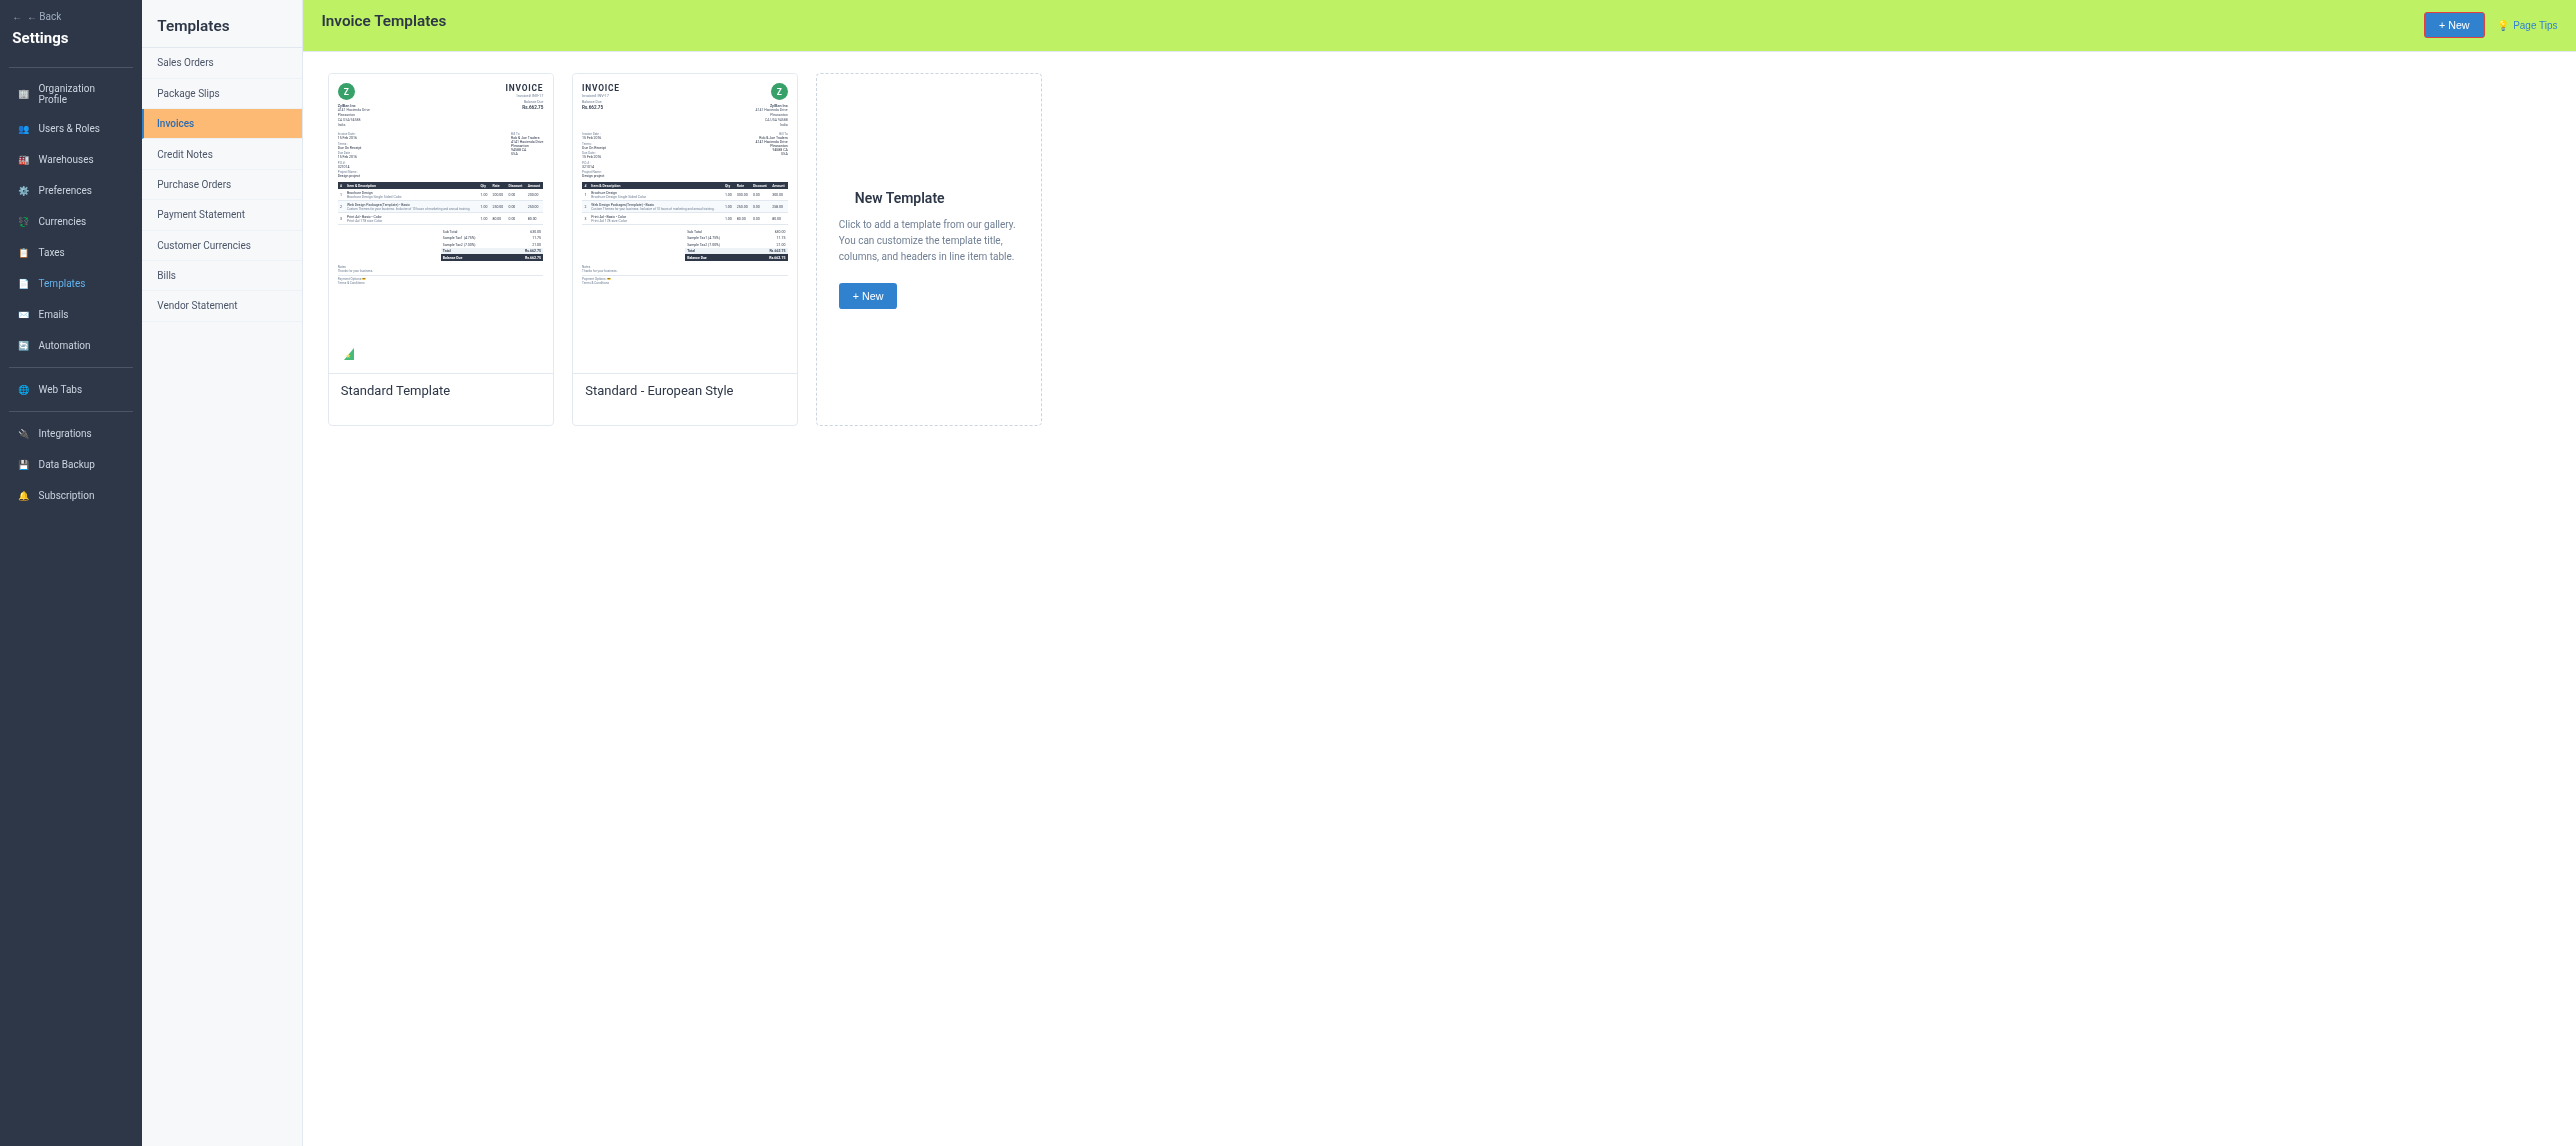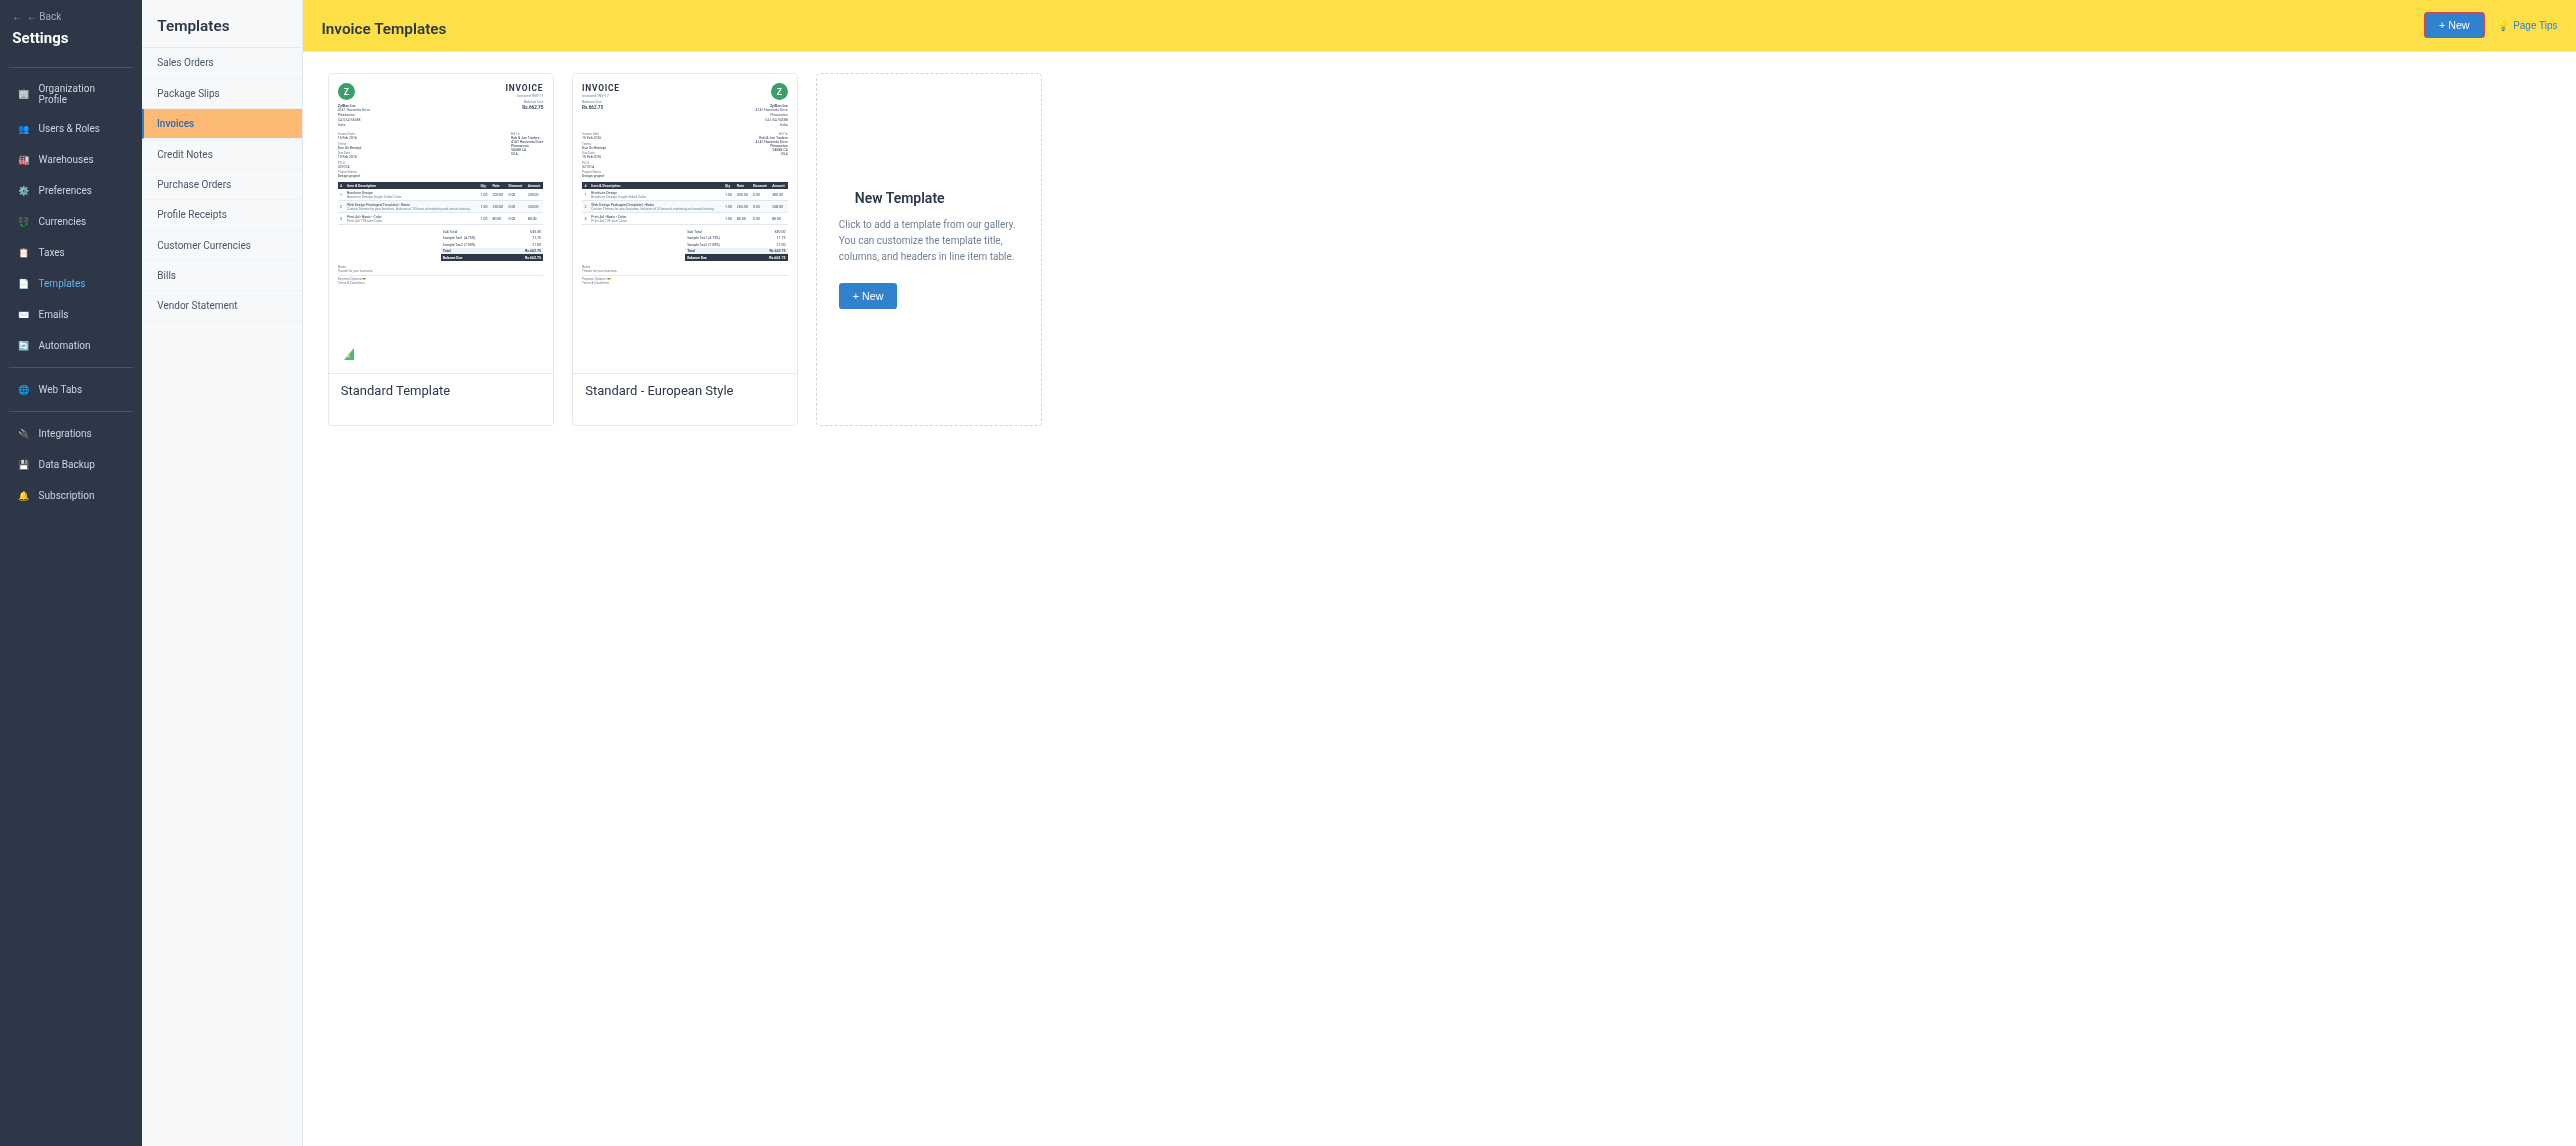--- a/index.html
+++ b/index.html
@@ -86,25 +86,25 @@
     
     .main-content {
       flex: 1;
       display: flex;
       flex-direction: column;
       height: 100vh;
       overflow: hidden;
     }
     .main-header {
       display: flex;
-      align-items: flex-end;
+      align-items: flex-start;
       justify-content: space-between;
       padding: 12.3px 18.4px;
       border-bottom: 0.8px solid #e2e8f0;
-      background: #fde047;
+      background: #bef264;
     }
     .main-title {
       font-size: 15.3px;
       font-weight: 600;
       color: #2d3748;
     }
     .header-actions {
       display: flex;
       align-items: center;
       gap: 12.3px;
@@ -334,21 +334,21 @@
   </div>
 </div>
 
 <div class="middle-panel">
   <div class="middle-header">Templates</div>
   <div class="middle-nav-item">Sales Orders</div>
   <div class="middle-nav-item">Package Slips</div>
   <div class="middle-nav-item active">Invoices</div>
   <div class="middle-nav-item">Credit Notes</div>
   <div class="middle-nav-item">Purchase Orders</div>
-  <div class="middle-nav-item">Profile Receipts</div>
+  <div class="middle-nav-item">Payment Statement</div>
   <div class="middle-nav-item">Customer Currencies</div>
   <div class="middle-nav-item">Bills</div>
   <div class="middle-nav-item">Vendor Statement</div>
 </div>
 
 <div class="main-content">
   <div class="main-header">
     <h1 class="main-title">Invoice Templates</h1>
     <div class="header-actions">
       <button class="btn-new">+ New</button>

